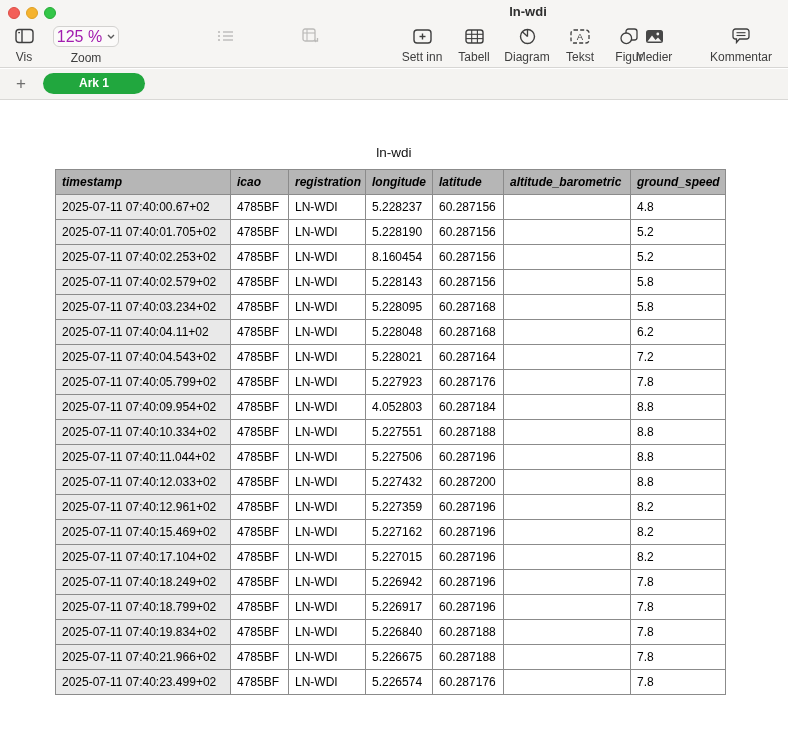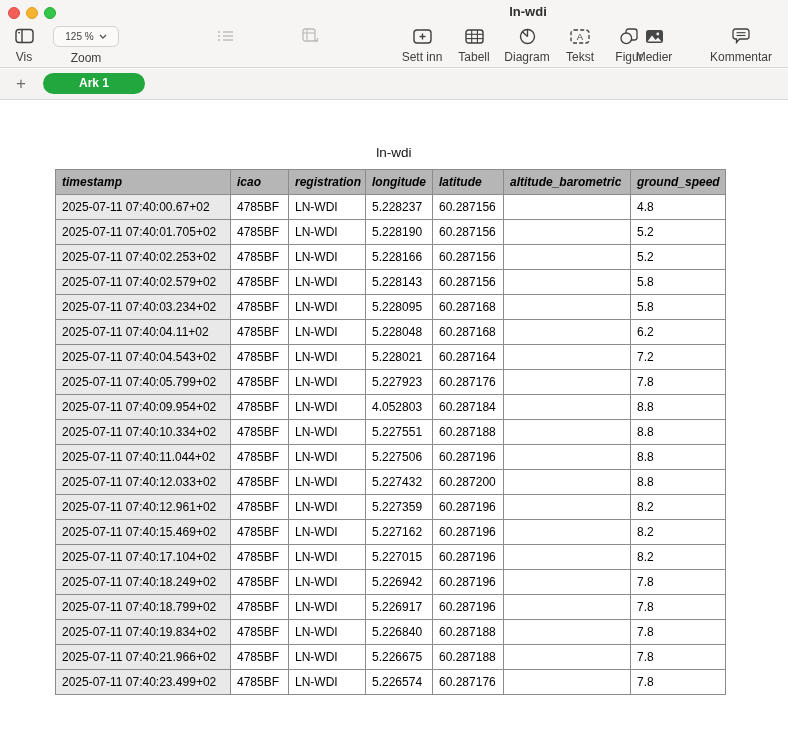--- a/index.html
+++ b/index.html
@@ -15,21 +15,21 @@
   .tl-min   { left:26px; background:#f5b32e; border:0.5px solid #dfa024; }
   .tl-max   { left:44px; background:#33c648; border:0.5px solid #27ab38; }
   .win-title { position:absolute; left:468px; top:4px; width:120px; text-align:center;
                font-size:13px; font-weight:bold; color:#2e2e2e; }
   .tbitem { position:absolute; top:26px; text-align:center; cursor:default; }
   .ticon  { height:20px; display:flex; align-items:center; justify-content:center; }
   .tlabel { margin-top:4px; font-size:12px; color:#3e3e3e; white-space:nowrap; }
   .tbitem.disabled .tlabel { color:#bbbab8;margin-top:24px; }
   .zoombox { display:inline-flex; align-items:center; justify-content:center; gap:5px;
              width:66px; height:21px; background:#fbfaf9; border:1px solid #d3d2d0;
-             border-radius:6px; font-size:10px; color:#404040; }
+             border-radius:6px; font-size:16px; color:#a21caf; }
 
   
   .tabbar { position:absolute; left:0; top:69px; width:788px; height:31px;
             background:#f4f3f1; border-bottom:1px solid #d9d8d6; }
   .addsheet { position:absolute; left:11px; top:5px; width:20px; height:20px;
               font-size:17px; color:#6e6e6e; text-align:center; line-height:20px; }
   .sheettab { position:absolute; left:43px; top:4px; width:102px; height:21px;
               background:#21a73e; border-radius:10.5px; color:#fff; font-size:12px;
               font-weight:bold; text-align:center; line-height:21px; }
 
@@ -227,21 +227,21 @@
             <td>LN-WDI</td>
             <td>5.228190</td>
             <td>60.287156</td>
             <td></td>
             <td>5.2</td>
           </tr>
           <tr>
             <td class="ts">2025-07-11 07:40:02.253+02</td>
             <td>4785BF</td>
             <td>LN-WDI</td>
-            <td>5.228166</td>
+            <td>8.160454</td>
             <td>60.287156</td>
             <td></td>
             <td>5.2</td>
           </tr>
           <tr>
             <td class="ts">2025-07-11 07:40:02.579+02</td>
             <td>4785BF</td>
             <td>LN-WDI</td>
             <td>5.228143</td>
             <td>60.287156</td>

